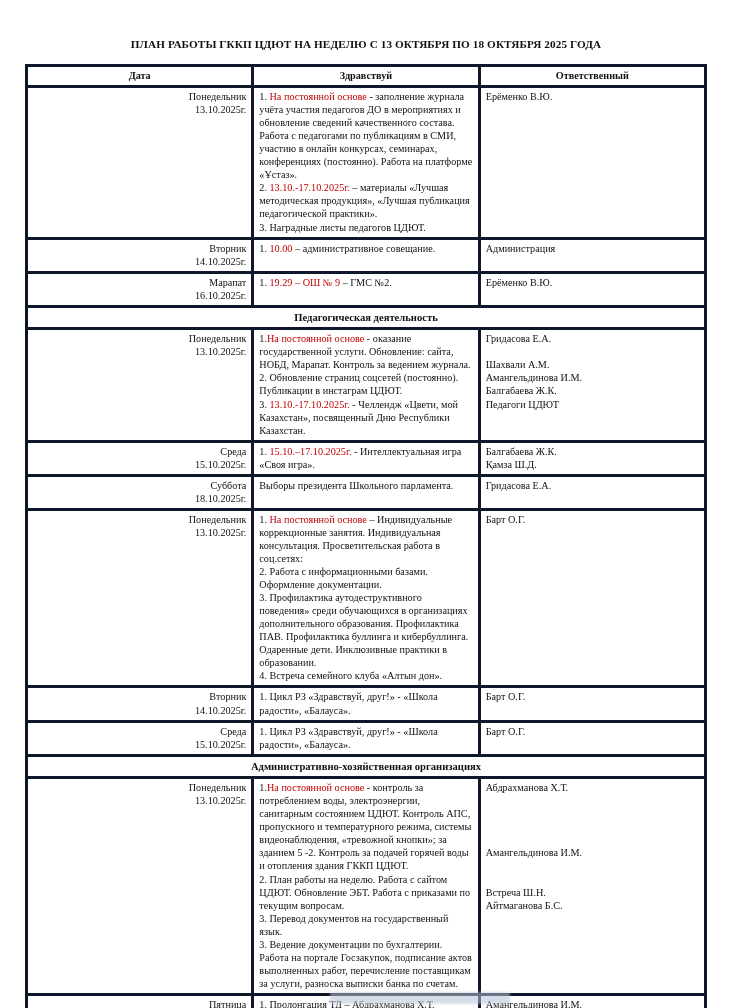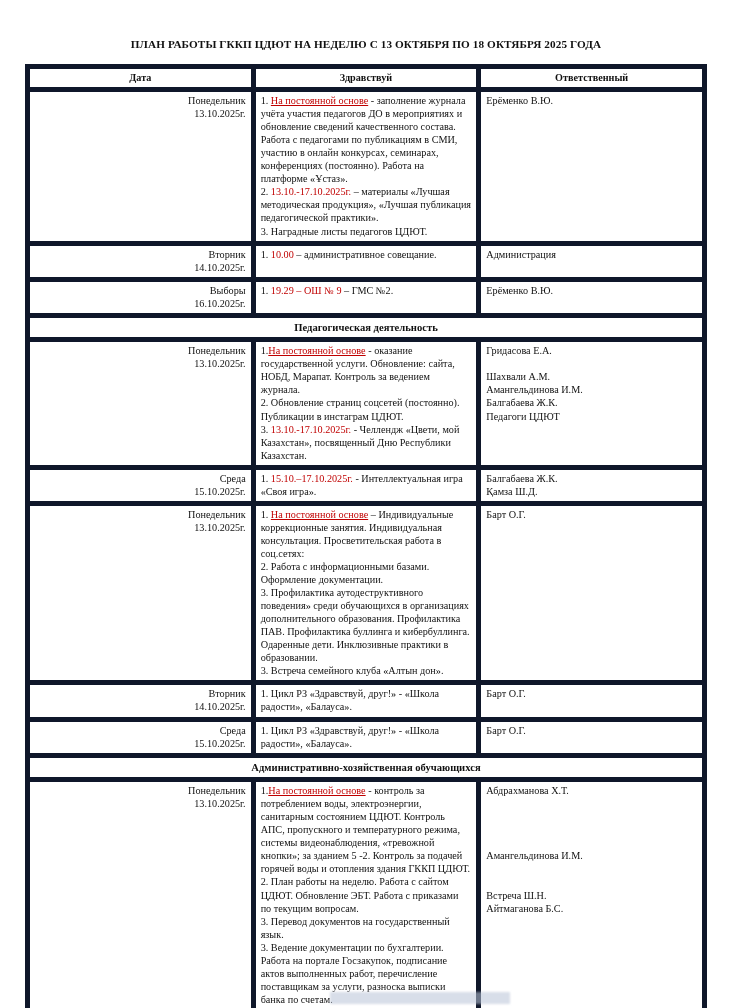--- a/index.html
+++ b/index.html
@@ -31,21 +31,21 @@
     margin: 38px 40px 14px 40px;
     color: #111;
   }
   table.plan {
     border-collapse: collapse;
     width: 682px;
     margin: 0 auto;
     table-layout: fixed;
   }
   table.plan td, table.plan th {
-    border: 5px solid #0f172a;
+    border: 3px solid #0f172a;
     vertical-align: top;
     padding: 2px 5px 3px 5px;
     font-size: 10.2px;
     line-height: 1.28;
   }
   th.hdr {
     text-align: center;
     font-weight: bold;
     font-size: 10.6px;
     padding: 6px 4px;
@@ -67,21 +67,20 @@
   tr.section td {
     text-align: center;
     font-weight: bold;
     font-size: 10.6px;
     padding: 3px 4px;
   }
   .red {
     color: #c00000;
   }
   .u {
-    text-decoration: underline;
   }
   .line {
     display: block;
   }
   .bottom-artifact {
     position: absolute;
     left: 330px;
     top: 992px;
     width: 180px;
     height: 12px;
@@ -127,21 +126,21 @@
           </td>
           <td class="event">
             <div>1. <span class="red">10.00</span> – административное совещание.</div>
           </td>
           <td class="resp">
             <div class="line">Администрация</div>
           </td>
         </tr>
         <tr>
           <td class="date">
-            <span class="line">Выборы</span>
+            <span class="line">Марапат</span>
             <span class="line">16.10.2025г.</span>
           </td>
           <td class="event">
             <div>1. <span class="red">19.29 – ОШ № 9</span> – ГМС №2.</div>
           </td>
           <td class="resp">
             <div class="line">Ерёменко В.Ю.</div>
           </td>
         </tr>
         <tr class="section">
@@ -174,28 +173,40 @@
           <td class="event">
             <div>1. <span class="red">15.10.–17.10.2025г.</span> - Интеллектуальная игра «Своя игра».</div>
           </td>
           <td class="resp">
             <div class="line">Балгабаева Ж.К.</div>
             <div class="line">Қамза Ш.Д.</div>
           </td>
         </tr>
         <tr>
           <td class="date">
+            <span class="line">Суббота</span>
+            <span class="line">18.10.2025г.</span>
+          </td>
+          <td class="event">
+            <div><span class="u">Выборы президента Школьного парламента.</span></div>
+          </td>
+          <td class="resp">
+            <div class="line">Гридасова Е.А.</div>
+          </td>
+        </tr>
+        <tr>
+          <td class="date">
             <span class="line">Понедельник</span>
             <span class="line">13.10.2025г.</span>
           </td>
           <td class="event">
             <div>1. <span class="red u">На постоянной основе</span> – Индивидуальные коррекционные занятия. Индивидуальная консультация. Просветительская работа в соц.сетях:</div>
             <div>2. Работа с информационными базами. Оформление документации.</div>
             <div>3. Профилактика аутодеструктивного поведения» среди обучающихся в организациях дополнительного образования. Профилактика ПАВ. Профилактика буллинга и кибербуллинга. Одаренные дети. Инклюзивные практики в образовании.</div>
-            <div>3. Встреча семейного клуба «Алтын дон».</div>
+            <div>4. Встреча семейного клуба «Алтын дон».</div>
           </td>
           <td class="resp">
             <div class="line">Барт О.Г.</div>
           </td>
         </tr>
         <tr>
           <td class="date">
             <span class="line">Вторник</span>
             <span class="line">14.10.2025г.</span>
           </td>
@@ -212,21 +223,21 @@
             <span class="line">15.10.2025г.</span>
           </td>
           <td class="event">
             <div>1. Цикл РЗ «Здравствуй, друг!» - «Школа радости», «Балауса».</div>
           </td>
           <td class="resp">
             <div class="line">Барт О.Г.</div>
           </td>
         </tr>
         <tr class="section">
-          <td colspan="3">Административно-хозяйственная обучающихся</td>
+          <td colspan="3">Административно-хозяйственная организациях</td>
         </tr>
         <tr>
           <td class="date">
             <span class="line">Понедельник</span>
             <span class="line">13.10.2025г.</span>
           </td>
           <td class="event">
             <div>1.<span class="red u">На постоянной основе</span> - контроль за потреблением воды, электроэнергии, санитарным состоянием ЦДЮТ. Контроль АПС, пропускного и температурного режима, системы видеонаблюдения, «тревожной кнопки»; за зданием 5 -2. Контроль за подачей горячей воды и отопления здания ГККП ЦДЮТ.</div>
             <div>2. План работы на неделю. Работа с сайтом ЦДЮТ. Обновление ЭБТ. Работа с приказами по текущим вопросам.</div>
             <div>3. Перевод документов на государственный язык.</div>

